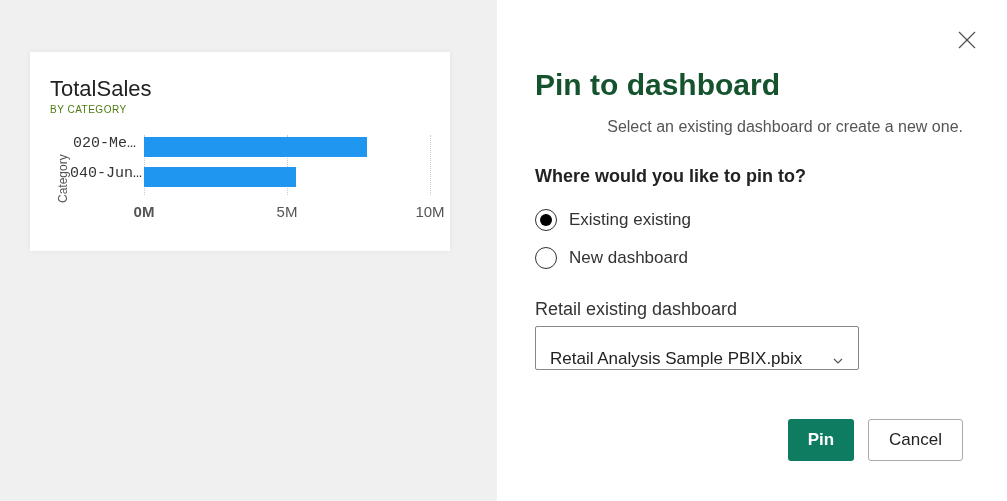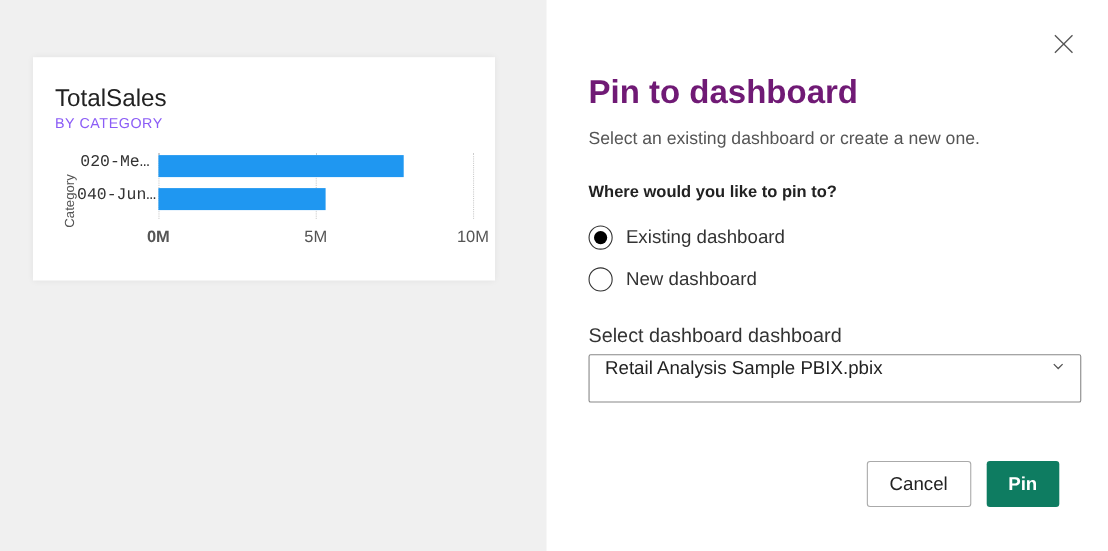--- a/index.html
+++ b/index.html
@@ -5,46 +5,46 @@
   * { box-sizing: border-box; margin: 0; padding: 0; }
   html, body { width: 1007px; height: 501px; font-family: "Segoe UI", Arial, sans-serif; color: #222; background: #fff; }
   .root { display: flex; width: 100%; height: 100%; }
   .left-pane { width: 497px; height: 100%; background: #f0f0f0; padding: 52px 30px; }
   .right-pane { width: 510px; height: 100%; background: #fff; padding: 40px 44px 40px 38px; position: relative; display: flex; flex-direction: column; }
   .close-btn { position: absolute; top: 28px; right: 28px; width: 24px; height: 24px; cursor: pointer; color: #555; }
   .close-btn svg { width: 100%; height: 100%; stroke: currentColor; }
 
   .chart-card { background: #fff; width: 420px; padding: 24px 20px 28px 20px; box-shadow: 0 0 6px rgba(0,0,0,0.06); }
   .chart-title { font-size: 22px; color: #222; font-weight: 400; }
-  .chart-subtitle { font-size: 13px; color: #8b5cf6; letter-spacing: .5px; margin-top: 2px; text-transform: uppercase; }
+  .chart-subtitle { font-size: 10px; color: #4d7c0f; letter-spacing: .5px; margin-top: 2px; text-transform: uppercase; }
   .chart-body { display: flex; margin-top: 20px; }
   .yaxis-label { font-size: 12px; color: #555; writing-mode: vertical-rl; transform: rotate(180deg); text-align: center; padding-right: 6px; }
   .plot-area { flex: 1; }
   .bars-zone { position: relative; }
   .bar-row { display: flex; align-items: flex-start; height: 30px; font-family: Liberation Mono, monospace; }
   .bar-cat { width: 74px; font-size: 15px; color: #333; text-align: right; padding-right: 8px; white-space: nowrap; overflow: hidden; }
   .bar-track { position: relative; flex: 1; height: 24px; }
   .bar-fill { position: absolute; top: 2px; left: 0; height: 20px; background: #1f97f1; }
   .gridlines { position: absolute; top: 0; bottom: 0; left: 74px; right: 0; pointer-events: none; }
   .gridline { position: absolute; top: 0; bottom: 0; border-left: 1px dotted #ccc; }
   .xaxis { display: flex; margin-top: 8px; }
   .xaxis-spacer { width: 74px; }
   .xaxis-ticks { flex: 1; position: relative; height: 20px; }
   .xtick { position: absolute; top: 0; transform: translateX(-50%); font-size: 15px; color: #555; }
 
-  .dlg-title { font-size: 30px; font-weight: 600; color: #701a75; margin-top: 28px; }
-  .dlg-sub { font-size: 16px; color: #555; margin-top: 16px; }
-  .dlg-q { font-size: 15px; font-weight: 600; margin-top: 30px; }
+  .dlg-title { font-size: 30px; font-weight: 600; color: #14532d; margin-top: 28px; }
+  .dlg-sub { font-size: 16px; color: #555; margin-top: 16px; text-align: right; }
+  .dlg-q { font-size: 18px; font-weight: 600; margin-top: 30px; }
   .radio-group { margin-top: 14px; }
   .radio-opt { display: flex; align-items: center; gap: 12px; height: 38px; cursor: pointer; }
   .radio-circle { width: 22px; height: 22px; border-radius: 50%; border: 1.5px solid #333; display: flex; align-items: center; justify-content: center; }
   .radio-dot { width: 12px; height: 12px; border-radius: 50%; background: #000; }
   .radio-label { font-size: 17px; color: #333; }
   .sel-label { font-size: 18px; color: #333; margin-top: 22px; }
-  .select-box { margin-top: 6px; width: 448px; height: 44px; border: 1px solid #888; display: flex; align-items: flex-start; justify-content: space-between; padding: 2px 12px 0 14px; font-size: 17px; background: #fff; cursor: pointer; border-radius: 2px; }
+  .select-box { margin-top: 6px; width: 324px; height: 44px; border: 1px solid #888; display: flex; align-items: flex-end; justify-content: space-between; padding: 2px 12px 0 14px; font-size: 17px; background: #fff; cursor: pointer; border-radius: 2px; }
   .select-box svg { width: 16px; height: 16px; stroke: #555; }
   .dlg-actions { margin-top: auto; display: flex; gap: 14px; justify-content: flex-end; padding-top: 30px; }
   .btn { height: 42px; padding: 0 20px; font-size: 17px; border-radius: 3px; cursor: pointer; display: flex; align-items: center; justify-content: center; }
   .btn-primary { background: #0e7c61; color: #fff; border: none; font-weight: 600; min-width: 64px; }
   .btn-secondary { background: #fff; color: #222; border: 1px solid #aaa; min-width: 90px; }
 </style>
 </head>
 <body>
 
 <div class="root">
@@ -95,32 +95,32 @@
         </svg>
     </div>
     <div class="dlg-title">Pin to dashboard</div>
     <div class="dlg-sub">Select an existing dashboard or create a new one.</div>
     <div class="dlg-q">Where would you like to pin to?</div>
     <div class="radio-group">
       <div class="radio-opt">
         <span class="radio-circle">
             <span class="radio-dot"></span>
           </span>
-        <span class="radio-label">Existing dashboard</span>
+        <span class="radio-label">Existing existing</span>
       </div>
       <div class="radio-opt">
         <span class="radio-circle"></span>
         <span class="radio-label">New dashboard</span>
       </div>
     </div>
-    <div class="sel-label">Select dashboard dashboard</div>
+    <div class="sel-label">Retail existing dashboard</div>
     <div class="select-box">
       <span>Retail Analysis Sample PBIX.pbix</span>
       <svg viewBox="0 0 24 24" fill="none" stroke-width="1.8">
           <polyline points="6 9 12 15 18 9"></polyline>
         </svg>
     </div>
     <div class="dlg-actions">
+      <div class="btn btn-primary">Pin</div>
       <div class="btn btn-secondary">Cancel</div>
-      <div class="btn btn-primary">Pin</div>
     </div>
   </div>
 </div>
 
 </body></html>

